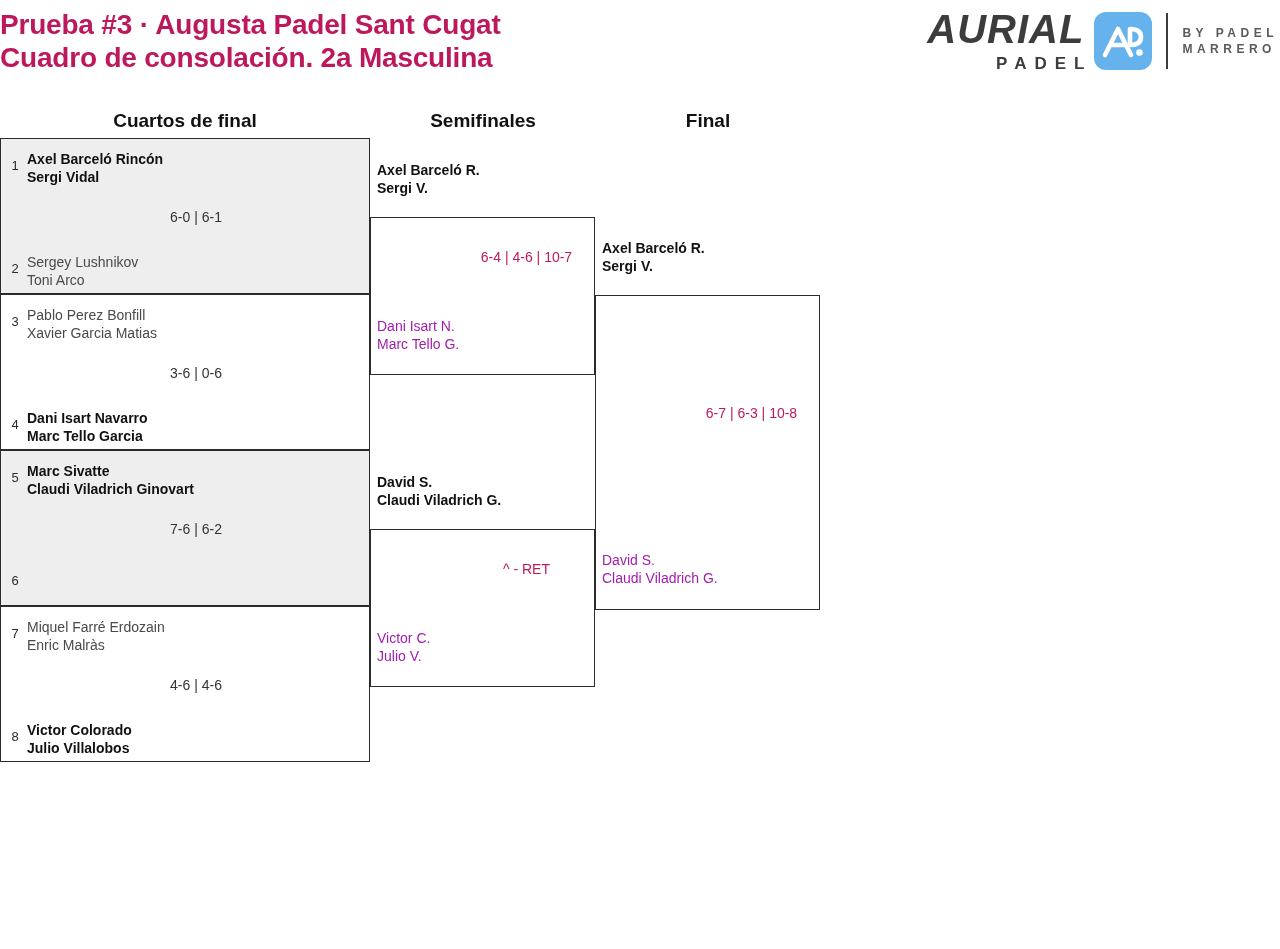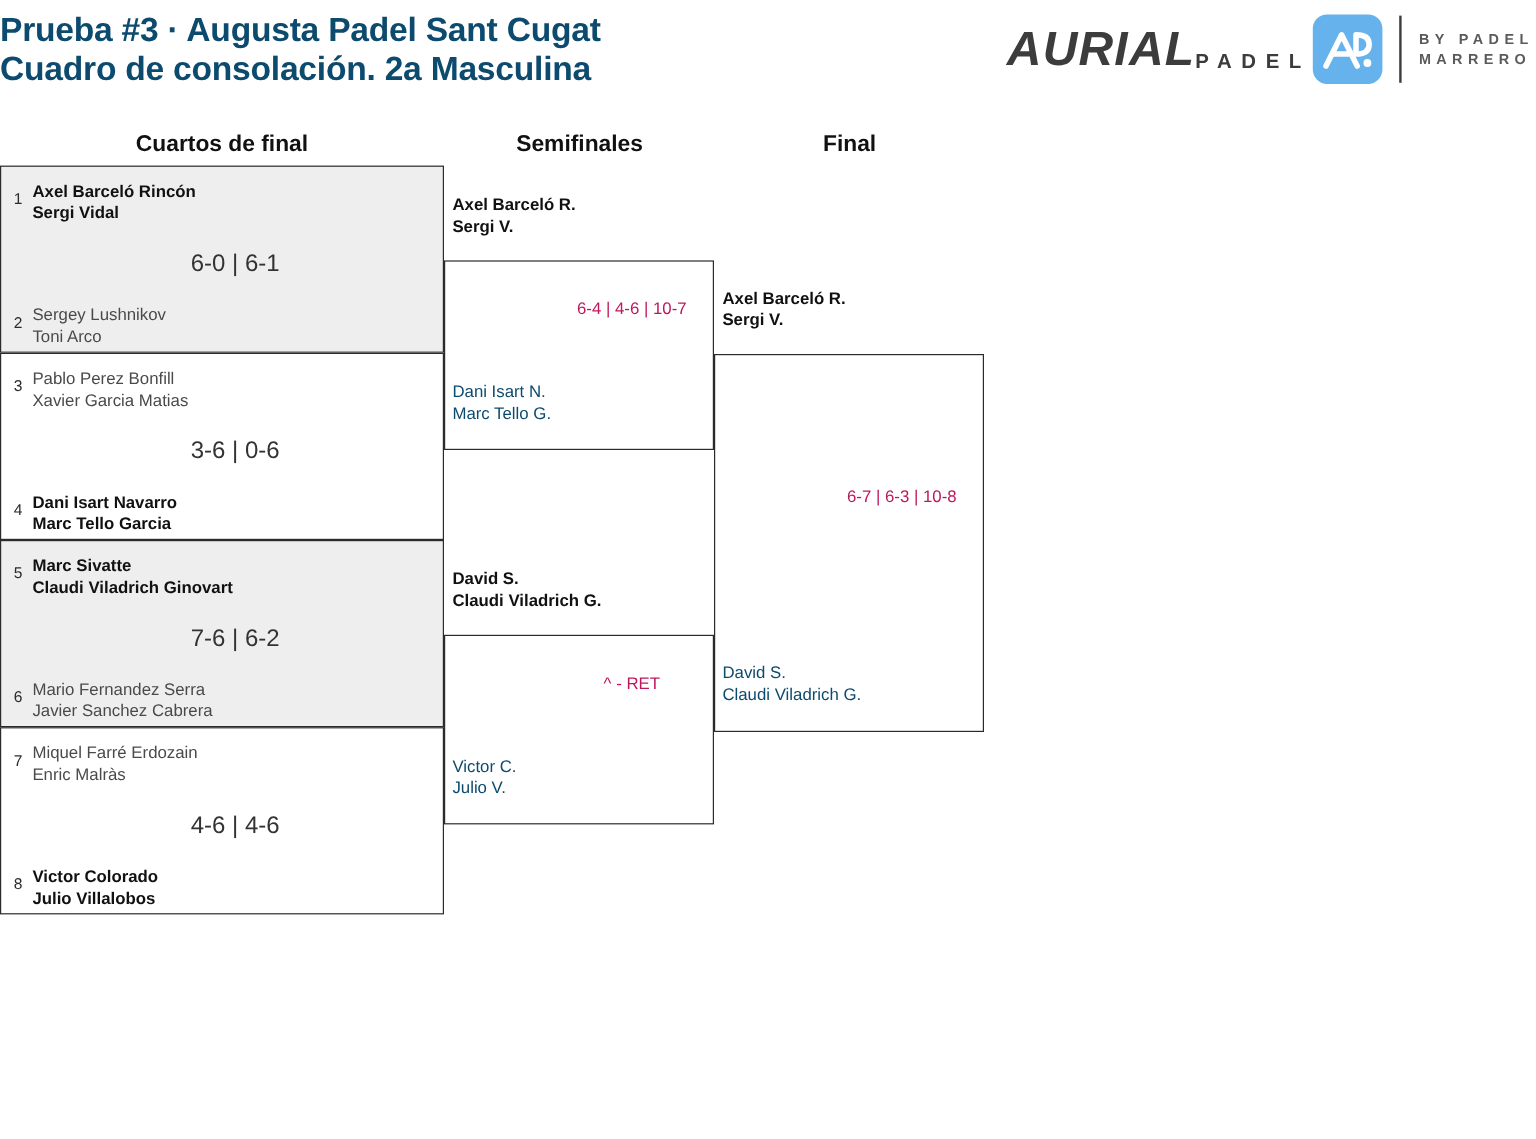--- a/index.html
+++ b/index.html
@@ -22,36 +22,36 @@
     left: 0; top: 0;
     width: 1280px; height: 90px;
   }
   #title-block {
     position: absolute;
     left: 0; top: 8px;
     font-size: 28px;
     font-weight: 700;
     line-height: 33px;
     letter-spacing: -0.2px;
-    color: #0c4a6e;
+    color: #be185d;
     white-space: nowrap;
   }
   #title-block .tline { display: block; }
 
   
   #brand-logo {
     position: absolute;
     right: 2px; top: 10px;
     height: 62px;
     display: flex;
     align-items: center;
   }
   #logo-wordmark {
     display: flex;
-    flex-direction: row;
+    flex-direction: column;
     align-items: flex-end;
     justify-content: center;
     margin-right: 10px;
   }
   #logo-wordmark .lw-main {
     font-size: 40px;
     font-weight: 800;
     font-style: italic;
     letter-spacing: 1px;
     color: #3c3c3c;
@@ -138,41 +138,41 @@
   .qf-top-seed  { top: 19px; }
   .qf-top-team  { top: 11px; }
   .qf-bot-seed  { top: 122px; }
   .qf-bot-team  { top: 114px; }
 
   .qf-score {
     position: absolute;
     left: 0; right: 0;
     top: 70px;
     text-align: center;
-    font-size: 20px;
+    font-size: 14px;
     color: #333333;
     padding-left: 22px;
     box-sizing: border-box;
   }
 
   
   .match-box {
     position: absolute;
     border: 1px solid #2b2b2b;
     box-sizing: border-box;
     background: transparent;
   }
   .adv-team {
     position: absolute;
     font-size: 14px;
     line-height: 18px;
     white-space: nowrap;
   }
   .adv-team.win { font-weight: 700; color: #111111; }
-  .adv-team.lose { font-weight: 400; color: #0c4a6e; }
+  .adv-team.lose { font-weight: 400; color: #a21caf; }
 
   .box-score {
     position: absolute;
     text-align: center;
     font-size: 14px;
     color: #be185d;
     white-space: nowrap;
     padding-left: 44px;
   }
 </style>
@@ -243,24 +243,20 @@
   </div>
 
   <div class="qf-block shade" style="top:451px;">
     <span class="seed qf-top-seed">5</span>
     <span class="team win qf-top-team">
       <span>Marc Sivatte</span><br>
       <span>Claudi Viladrich Ginovart</span>
     </span>
     <span class="qf-score">7-6 | 6-2</span>
     <span class="seed qf-bot-seed">6</span>
-    <span class="team lose qf-bot-team">
-      <span>Mario Fernandez Serra</span><br>
-      <span>Javier Sanchez Cabrera</span>
-    </span>
   </div>
 
   <div class="qf-block plain" style="top:607px;">
     <span class="seed qf-top-seed">7</span>
     <span class="team lose qf-top-team">
       <span>Miquel Farré Erdozain</span><br>
       <span>Enric Malràs</span>
     </span>
     <span class="qf-score">4-6 | 4-6</span>
     <span class="seed qf-bot-seed">8</span>

